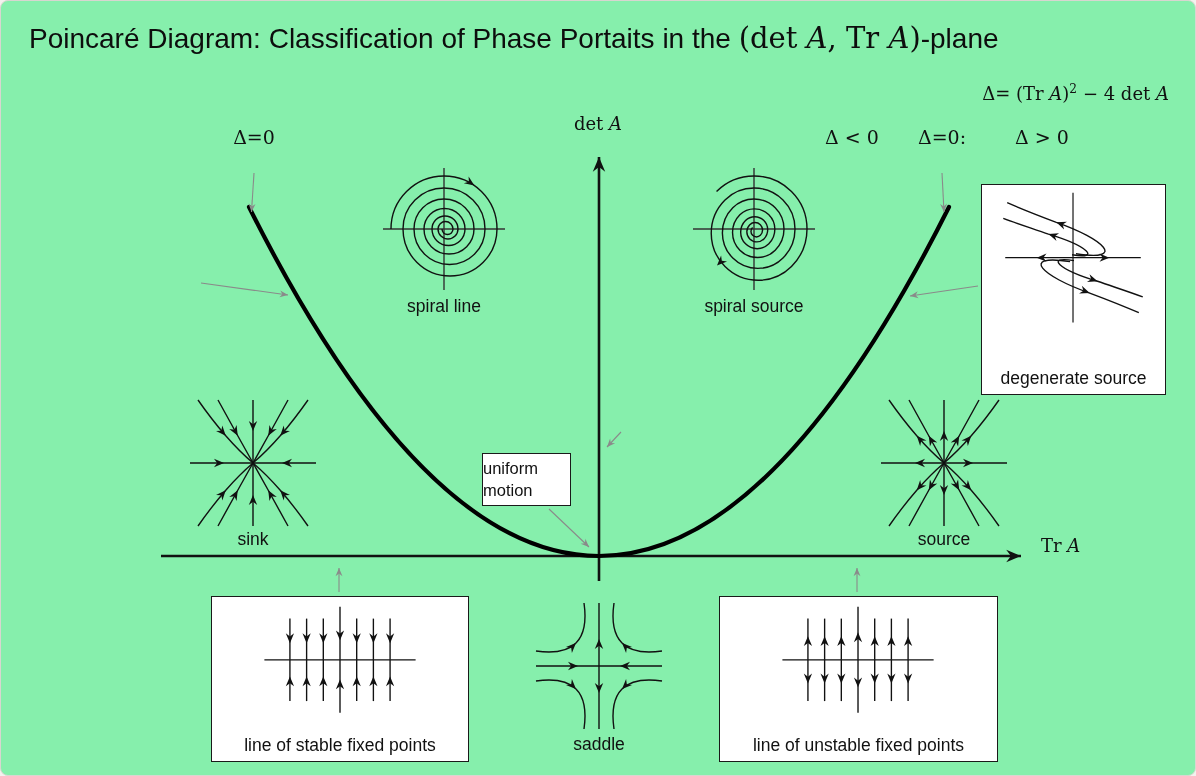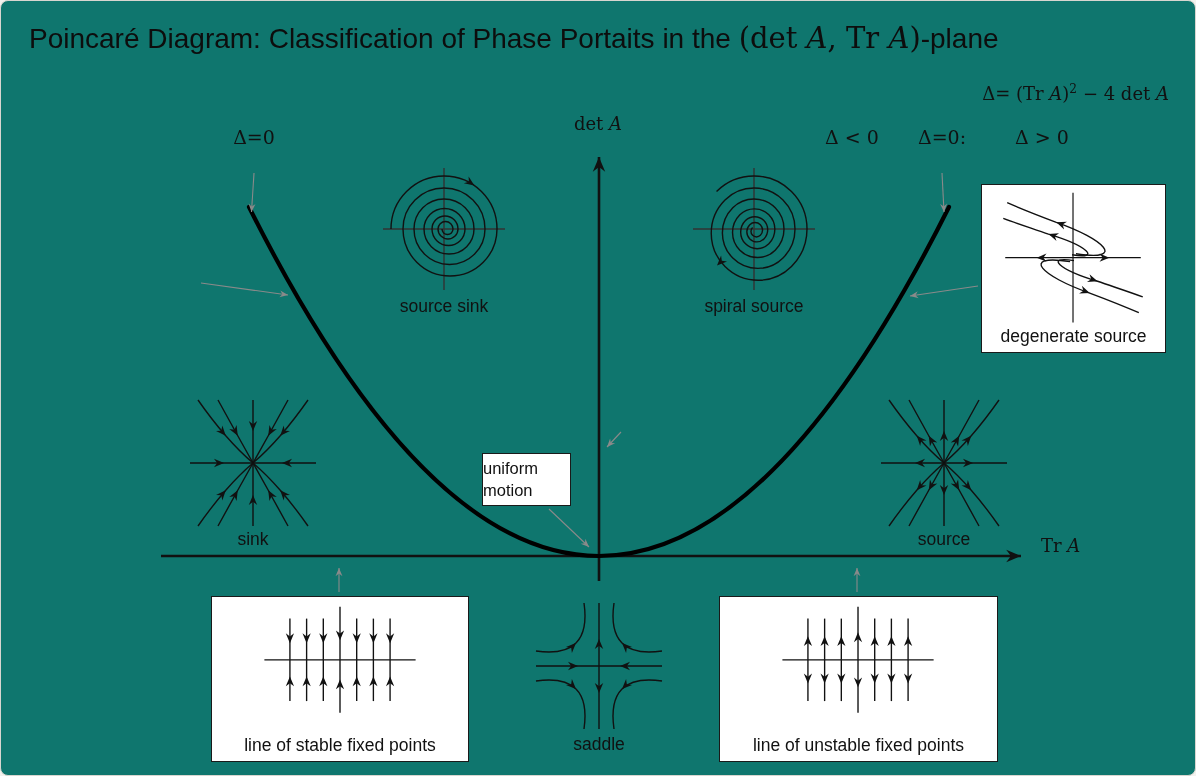--- a/index.html
+++ b/index.html
@@ -1,16 +1,16 @@
 <!DOCTYPE html>
 <html><head>
 <meta charset="utf-8">
 <style>
   html,body{margin:0;padding:0;background:#f3f2ee;}
-  .stage{position:relative;width:1196px;height:776px;margin:0 auto;background:#0f766e;
+  .stage{position:relative;width:1196px;height:776px;margin:0 auto;background:#86efac;
          border:1px solid #d8d6d0;border-radius:8px;box-sizing:border-box;overflow:hidden;
          font-family:"Liberation Sans",sans-serif;color:#111;}
   .abs{position:absolute;}
   svg{display:block;overflow:visible;}
   .lbl{position:absolute;transform:translateX(-50%);white-space:nowrap;font-size:17.5px;color:#111;}
   .lbl-l{position:absolute;white-space:nowrap;font-size:18px;color:#111;}
   .math{font-family:"DejaVu Serif","Liberation Serif",serif;}
   .mvar{font-family:"DejaVu Serif","Liberation Serif",serif;font-style:italic;}
   .title{position:absolute;left:28px;top:20px;font-size:28px;white-space:nowrap;color:#0d0d0d;}
   .title .math,.title .mvar{font-size:29px;}
@@ -64,40 +64,40 @@
 
   <div class="lbl math" style="left:597px;top:112px;font-size:18px"><span>det </span><span class="mvar">A</span></div>
   <div class="lbl-l math" style="left:1040px;top:534px"><span>Tr </span><span class="mvar">A</span></div>
 
   <div class="lbl math dlabel" style="left:253px">Δ=0</div>
   <div class="lbl math dlabel" style="left:851px">Δ &lt; 0</div>
   <div class="lbl math dlabel" style="left:941px">Δ=0:</div>
   <div class="lbl math dlabel" style="left:1041px">Δ &gt; 0</div>
 
 
-  <div class="pbox" style="left:980px;top:183px;width:185px;height:169px">
+  <div class="pbox" style="left:980px;top:183px;width:185px;height:211px">
     <svg width="183" height="166" viewBox="0 0 185 169">
       <path class="ax" d="M92 8 V140"></path>
       <path class="tr" d="M92 74 L55 74 L23 74" marker-mid="url(#ka)"></path>
       <path class="tr" d="M92 74 L129 74 L161 74" marker-mid="url(#ka)"></path>
       <path class="tr" d="M95 70 C147 78 124 55 75 38 C59 32 41 25 25 18" marker-mid="url(#ka)"></path>
       <path class="tr" d="M91 71 C121 76 107 62 67 50 C53 45 37 40 21 34" marker-mid="url(#ka)"></path>
       <path class="tr" d="M89 78 C37 70 60 93 109 110 C125 116 143 123 159 130" marker-mid="url(#ka)"></path>
       <path class="tr" d="M93 77 C63 72 77 86 117 98 C131 103 147 108 163 114" marker-mid="url(#ka)"></path>
     </svg>
     <div class="lbl-in">degenerate source</div>
   </div>
 
   <svg class="abs" style="left:378px;top:163px" width="130" height="130" viewBox="0 0 130 130">
     <path class="ax" d="M4 65 H126"></path>
       <path class="ax" d="M65 4 V126"></path>
     <path class="tr" d="M12 65 A53 53 0 0 1 118 65 A47 47 0 0 1 24 65 A41 41 0 0 1 106 65 A35.5 35.5 0 0 1 35 65 A30 30 0 0 1 95 65 A25 25 0 0 1 45 65 A20.5 20.5 0 0 1 86 65 A16.5 16.5 0 0 1 53 65 A13 13 0 0 1 79 65 A10 10 0 0 1 59 65 A7.5 7.5 0 0 1 74 65 A5.5 5.5 0 0 1 63 65"></path>
     <path class="ah" d="M0,0 L-10,-4.2 L-6.8,0 L-10,4.2 Z" transform="translate(95.4,21.6) rotate(35)"></path>
   </svg>
-  <div class="lbl" style="left:443px;top:295px">source sink</div>
+  <div class="lbl" style="left:443px;top:295px">spiral line</div>
 
   <svg class="abs" style="left:688px;top:163px" width="130" height="130" viewBox="0 0 130 130">
     <path class="ax" d="M4 65 H126"></path>
       <path class="ax" d="M65 4 V126"></path>
     <g transform="rotate(45 65 65)">
       <path class="tr" d="M12 65 A53 53 0 0 1 118 65 A47 47 0 0 1 24 65 A41 41 0 0 1 106 65 A35.5 35.5 0 0 1 35 65 A30 30 0 0 1 95 65 A25 25 0 0 1 45 65 A20.5 20.5 0 0 1 86 65 A16.5 16.5 0 0 1 53 65 A13 13 0 0 1 79 65 A10 10 0 0 1 59 65 A7.5 7.5 0 0 1 74 65 A5.5 5.5 0 0 1 63 65"></path>
     </g>
     <path class="ah" d="M0,0 L-10,-4.2 L-6.8,0 L-10,4.2 Z" transform="translate(28,101.5) rotate(135)"></path>
   </svg>
   <div class="lbl" style="left:753px;top:295px">spiral source</div>

